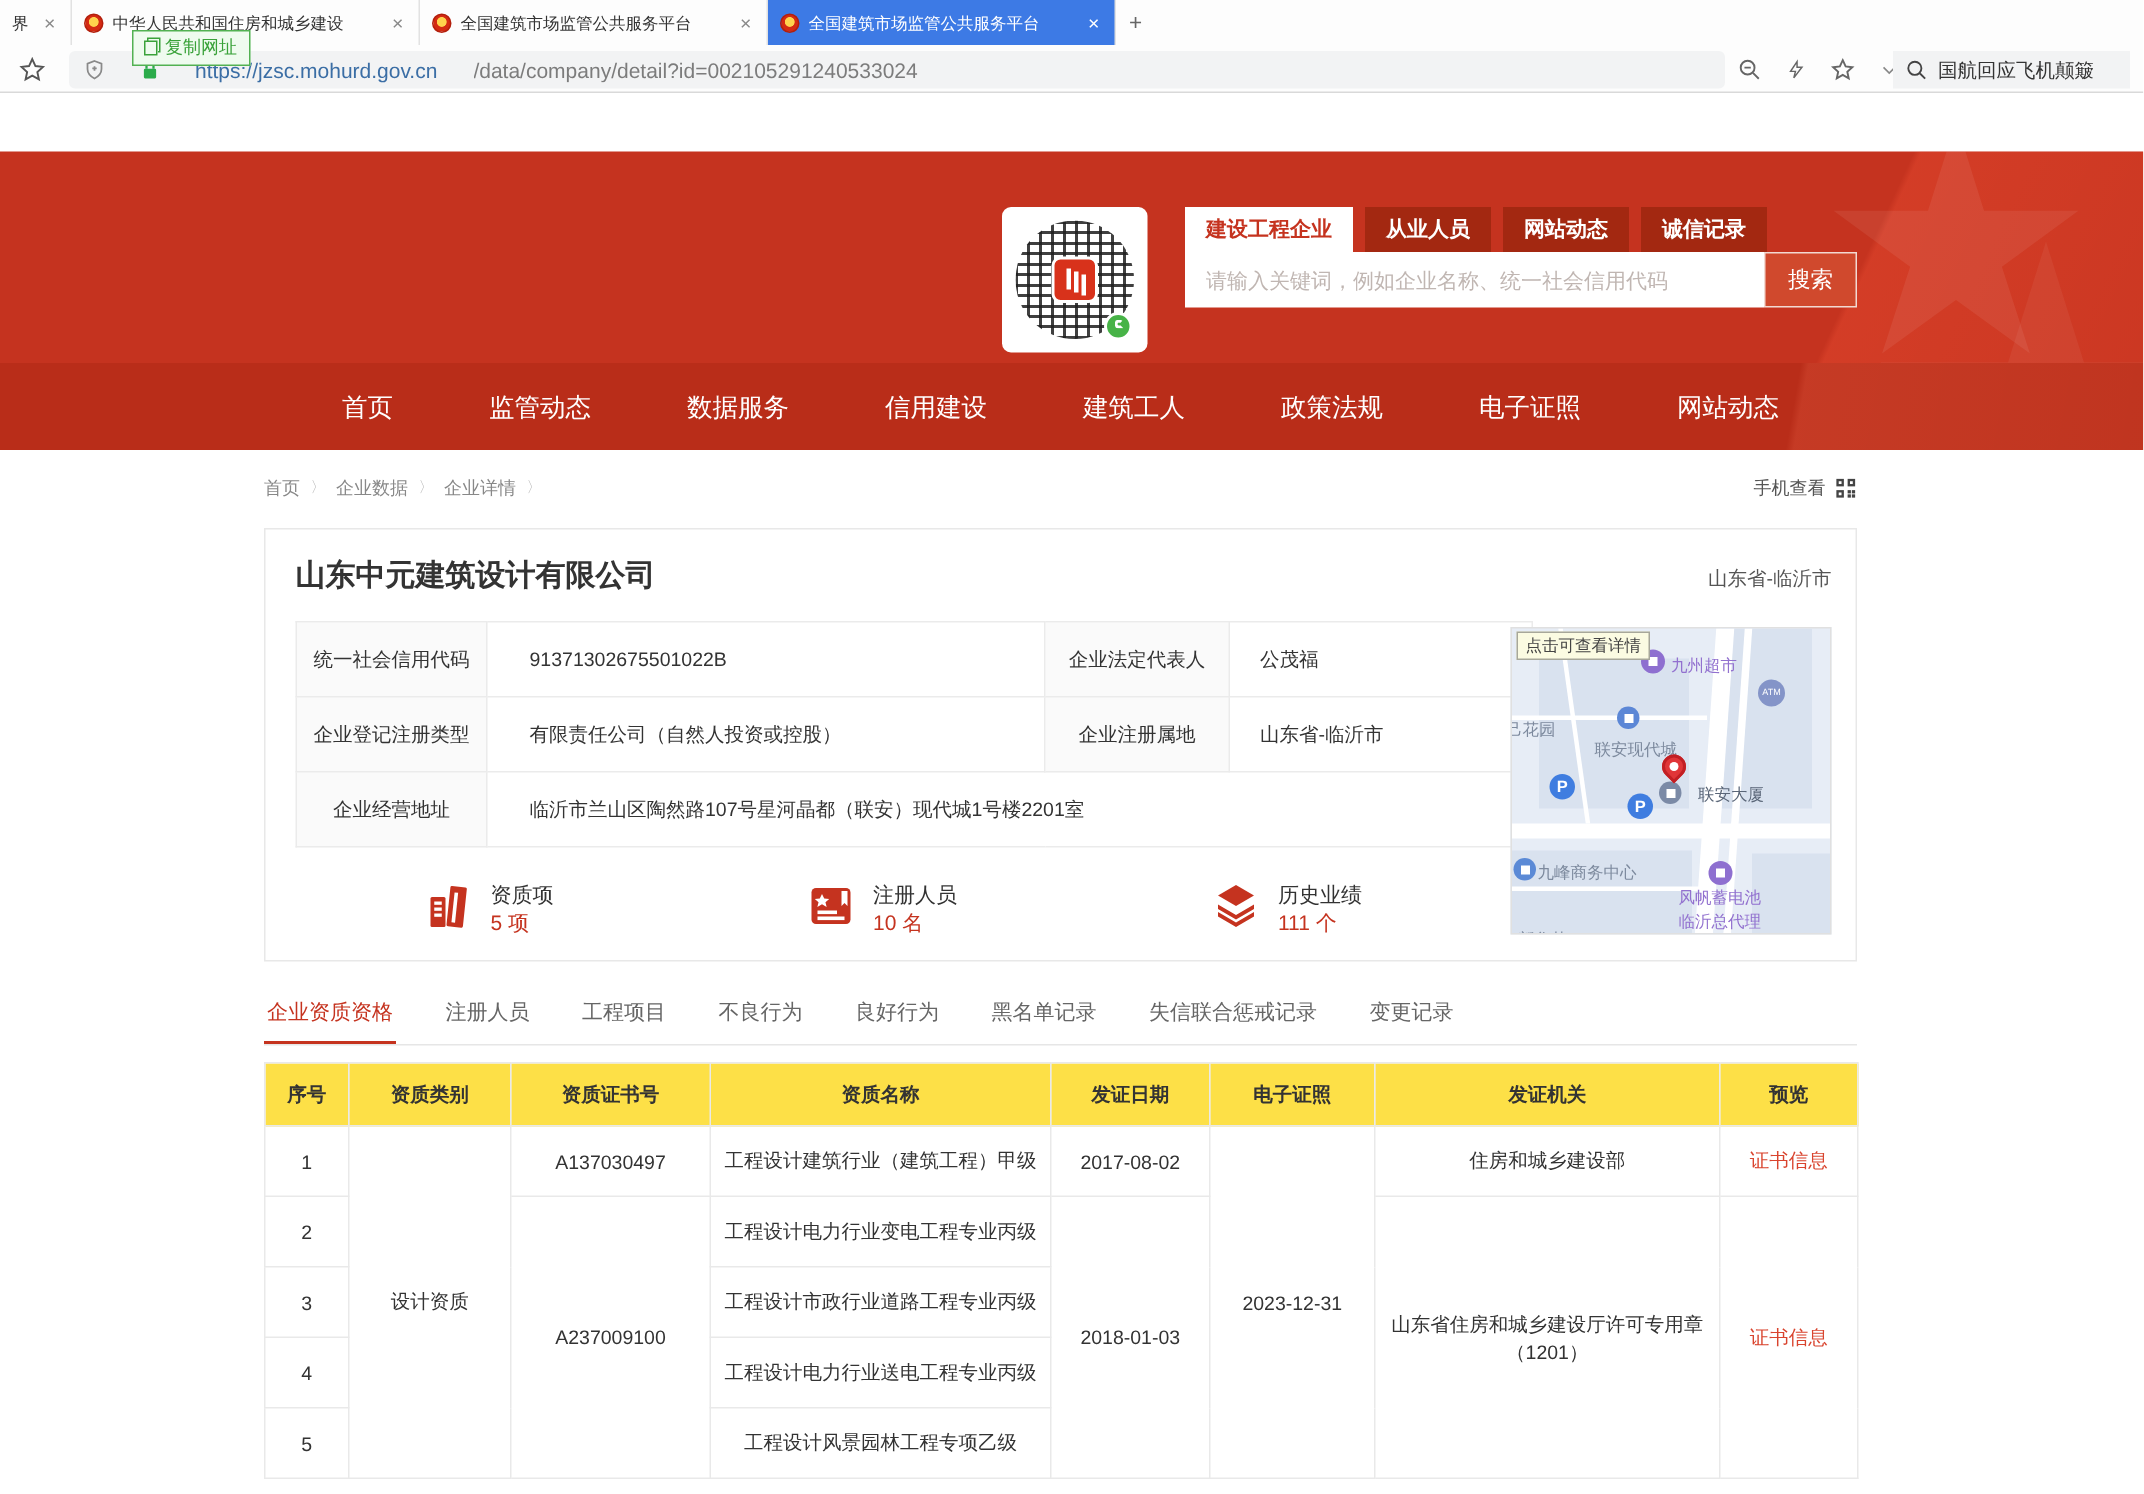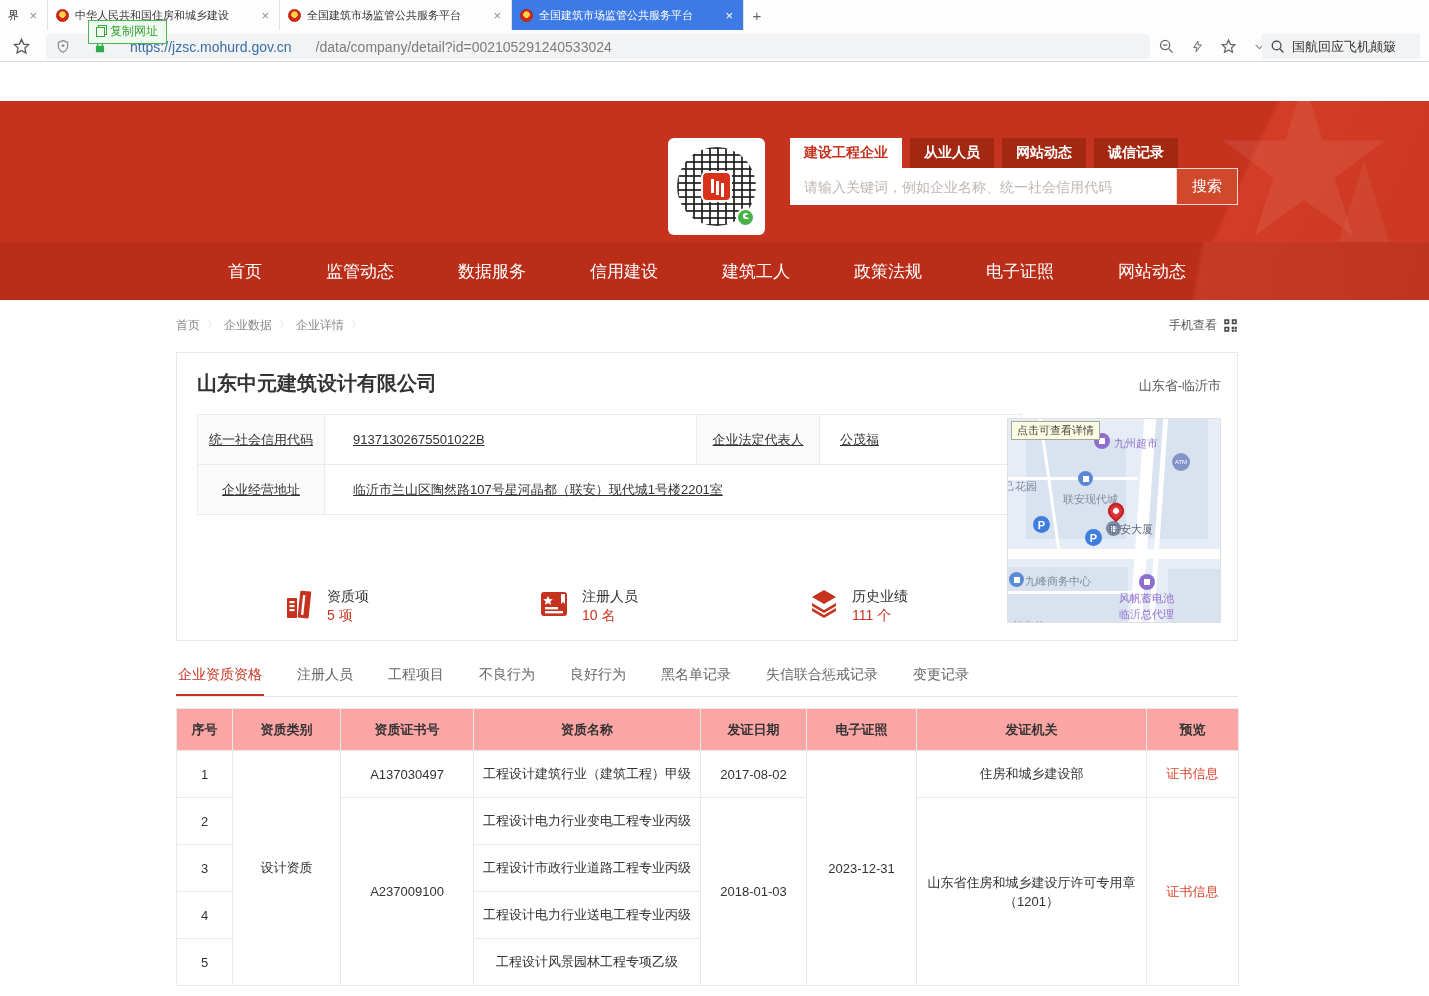--- a/index.html
+++ b/index.html
@@ -63,21 +63,21 @@
   
   .crumb-row { position:absolute; left:176px; top:314px; width:1062px; height:22px; font-size:12px; color:#999; display:flex; align-items:center; }
   .crumb-link { color:#888; cursor:pointer; }
   .crumb-sep { margin:0 7px; color:#bbb; font-size:10px; }
   .crumb-right { margin-left:auto; display:flex; align-items:center; gap:6px; color:#555; font-size:12px; }
 
   
   .card { position:absolute; left:176px; top:352px; width:1062px; height:289px; border:1px solid #e8e8e8; background:#fff; }
   .c-name { position:absolute; left:20px; top:17px; font-size:20px; font-weight:bold; color:#333; }
   .c-region { position:absolute; right:16px; top:24px; font-size:13px; color:#555; }
-  .info-table { position:absolute; left:20px; top:61px; border-collapse:collapse; table-layout:fixed; width:789px; font-size:13px; color:#333;text-decoration:underline; }
+  .info-table { position:absolute; left:20px; top:61px; border-collapse:collapse; table-layout:fixed; width:789px; font-size:13px; color:#333; }
   .info-table td { border:1px solid #ebebeb; height:50px; }
   .info-table td.lab { background:#fafafa; text-align:center; width:127px; color:#333; }
   .info-table td.val { padding-left:28px; }
   .info-table td.lab2 { width:123px; }
   .info-table td.val2 { width:202px; padding-left:20px; }
 
   .stats { position:absolute; left:0; top:228px; width:820px; height:56px; }
   .stat { position:absolute; top:6px; display:flex; gap:11px; }
   .stat .s-txt { font-size:14px; color:#333; line-height:19px; }
   .stat .s-val { color:#c5331f; }
@@ -98,21 +98,21 @@
   .m-pin { position:absolute; width:16px; height:16px; background:#e03538; border-radius:50% 50% 50% 0; transform:rotate(-45deg); z-index:5; box-shadow:inset 0 0 0 2px #c21f24; }
   .m-pin::after { content:""; position:absolute; left:5px; top:5px; width:6px; height:6px; border-radius:50%; background:#fff; }
 
   
   .sec-tabs { position:absolute; left:176px; top:660px; width:1062px; height:37px; border-bottom:1px solid #e6e6e6; display:flex; gap:31px; font-size:14px; color:#666; }
   .sec-tab { padding:6px 2px 0 2px; cursor:pointer; height:100%; }
   .sec-tab.active { color:#c5331f; border-bottom:2px solid #c5331f; }
 
   
   .qual { position:absolute; left:176px; top:708px; width:1062px; border-collapse:collapse; table-layout:fixed; font-size:13px; color:#333; text-align:center; }
-  .qual th { background:#fca5a5; border:1px solid #e9e9e9; height:42px; font-size:13px; color:#333; font-weight:bold; }
+  .qual th { background:#fde047; border:1px solid #e9e9e9; height:42px; font-size:13px; color:#333; font-weight:bold; }
   .qual td { border:1px solid #e9e9e9; height:47px; }
   .qual .link { color:#d9442e; cursor:pointer; }
   .qual .two-line span { display:block; line-height:19px; }
 
   
   .ic { display:inline-block; vertical-align:middle; }
 </style>
 </head>
 <body>
 
@@ -261,20 +261,26 @@
 
     <table class="info-table">
       <tbody>
           <tr>
         <td class="lab">统一社会信用代码</td>
         <td class="val" style="width:372px;">91371302675501022B</td>
         <td class="lab lab2">企业法定代表人</td>
         <td class="val val2">公茂福</td>
       </tr>
       <tr>
+        <td class="lab">企业登记注册类型</td>
+        <td class="val">有限责任公司（自然人投资或控股）</td>
+        <td class="lab lab2">企业注册属地</td>
+        <td class="val val2">山东省-临沂市</td>
+      </tr>
+      <tr>
         <td class="lab">企业经营地址</td>
         <td class="val" colspan="3">临沂市兰山区陶然路107号星河晶都（联安）现代城1号楼2201室</td>
       </tr>
     </tbody>
       </table>
 
     <div class="stats">
       <div class="stat" style="left:105px;">
         <svg viewBox="0 0 34 34">
             <rect x="5" y="11" width="10" height="20" rx="1" fill="#c5331f"></rect>
@@ -336,21 +342,21 @@
       <span class="m-ic slate" style="left:164px; top:34px;">ATM</span>
       <span class="m-lbl m-gray" style="left:-4px; top:60px;">己花园</span>
       <span class="m-ic blue" style="left:70px; top:52px;">
           <i></i>
         </span>
       <span class="m-lbl m-gray" style="left:55px; top:73px;">联安现代城</span>
       <div class="m-pin" style="left:100px; top:84px;"></div>
       <span class="m-ic blue" style="left:98px; top:102px; background:#7b8aa6;">
           <i></i>
         </span>
-      <span class="m-lbl m-dark" style="left:101px; top:103px;">联安大厦</span>
+      <span class="m-lbl m-dark" style="left:124px; top:103px;">联安大厦</span>
       <span class="m-ic p" style="left:25px; top:97px;">P</span>
       <span class="m-ic p" style="left:77px; top:110px;">P</span>
       <span class="m-ic blue" style="left:1px; top:153px; background:#5b8ad6;">
           <i></i>
         </span>
       <span class="m-lbl m-gray" style="left:17px; top:155px;">九峰商务中心</span>
       <span class="m-ic purple" style="left:131px; top:155px;">
           <i></i>
         </span>
       <span class="m-lbl m-purple" style="left:111px; top:172px;">风帆蓄电池</span>

